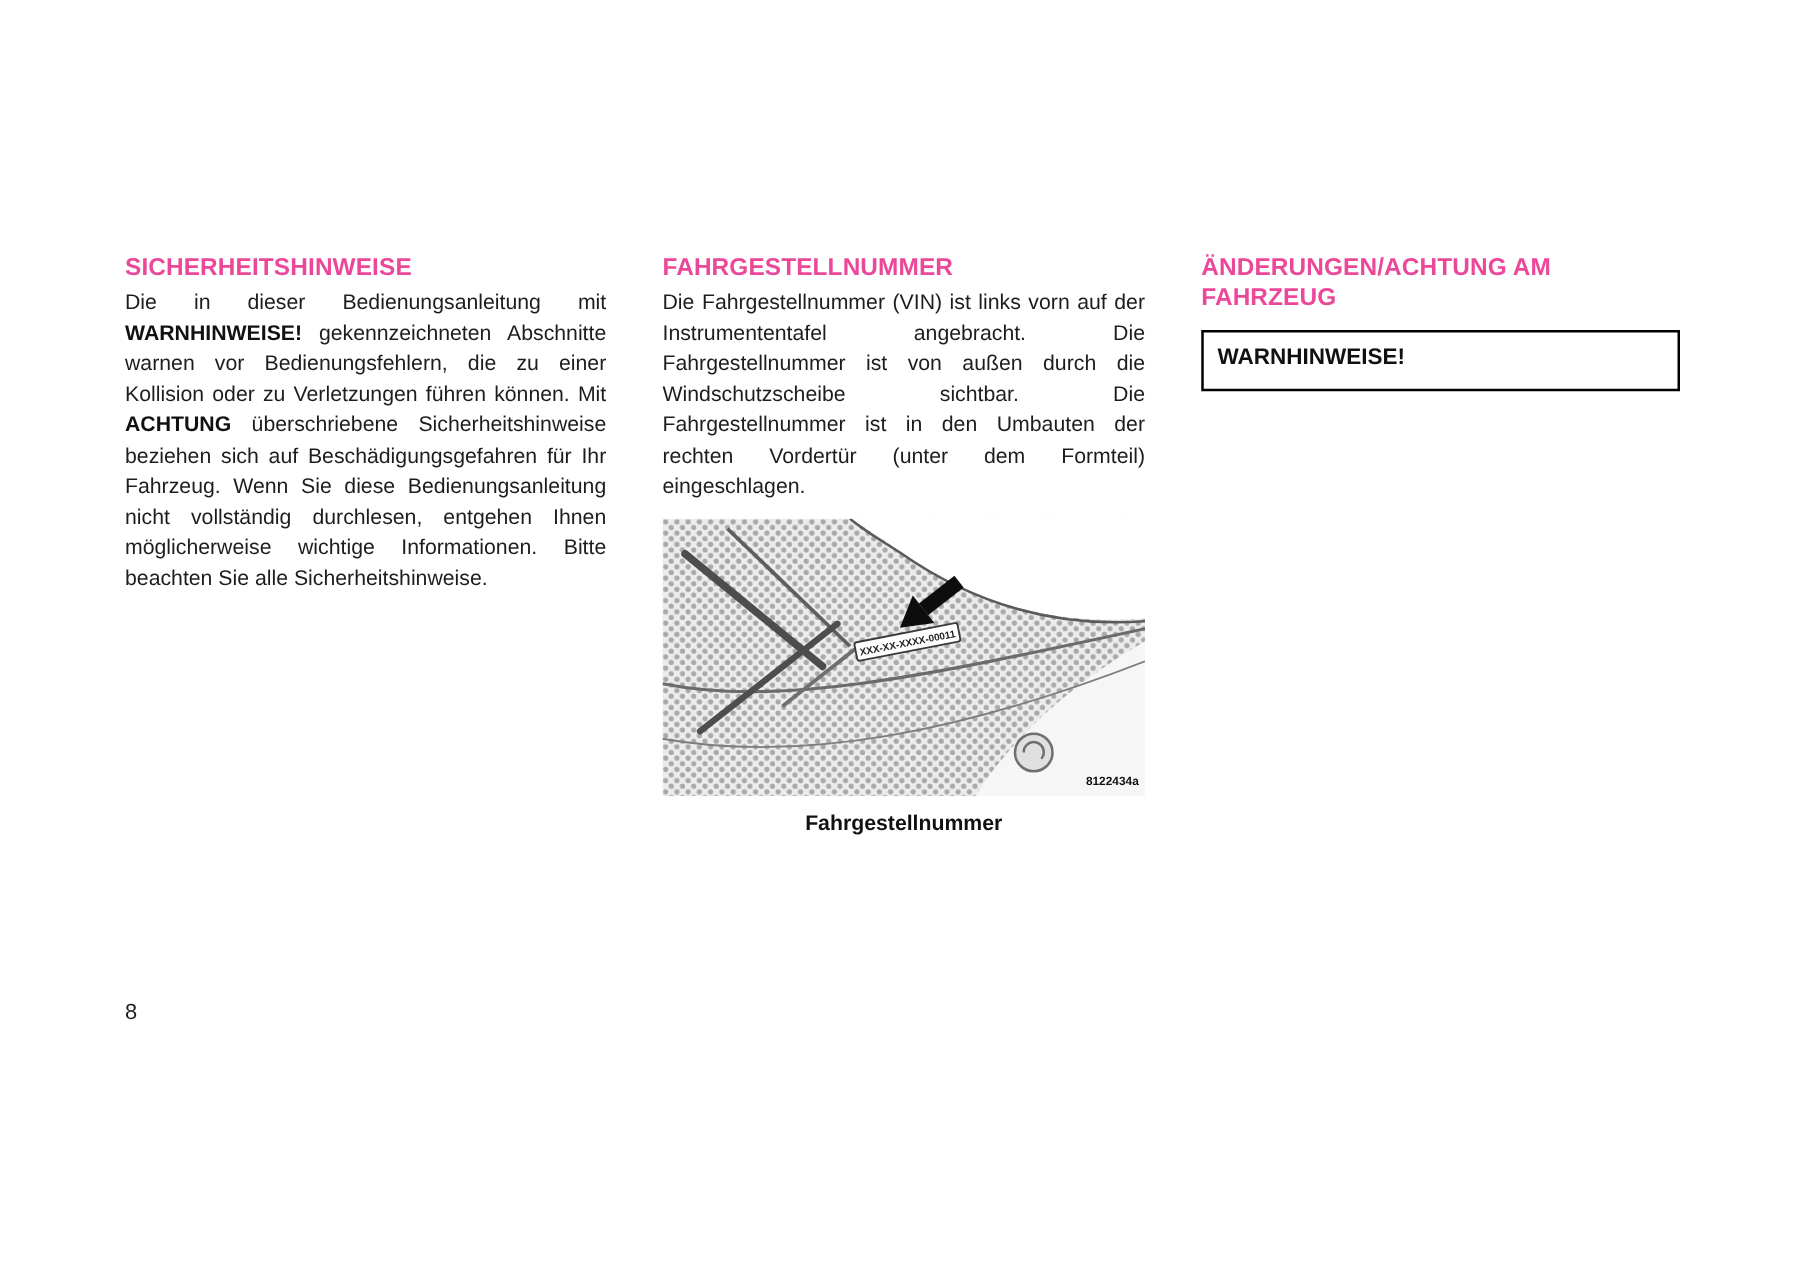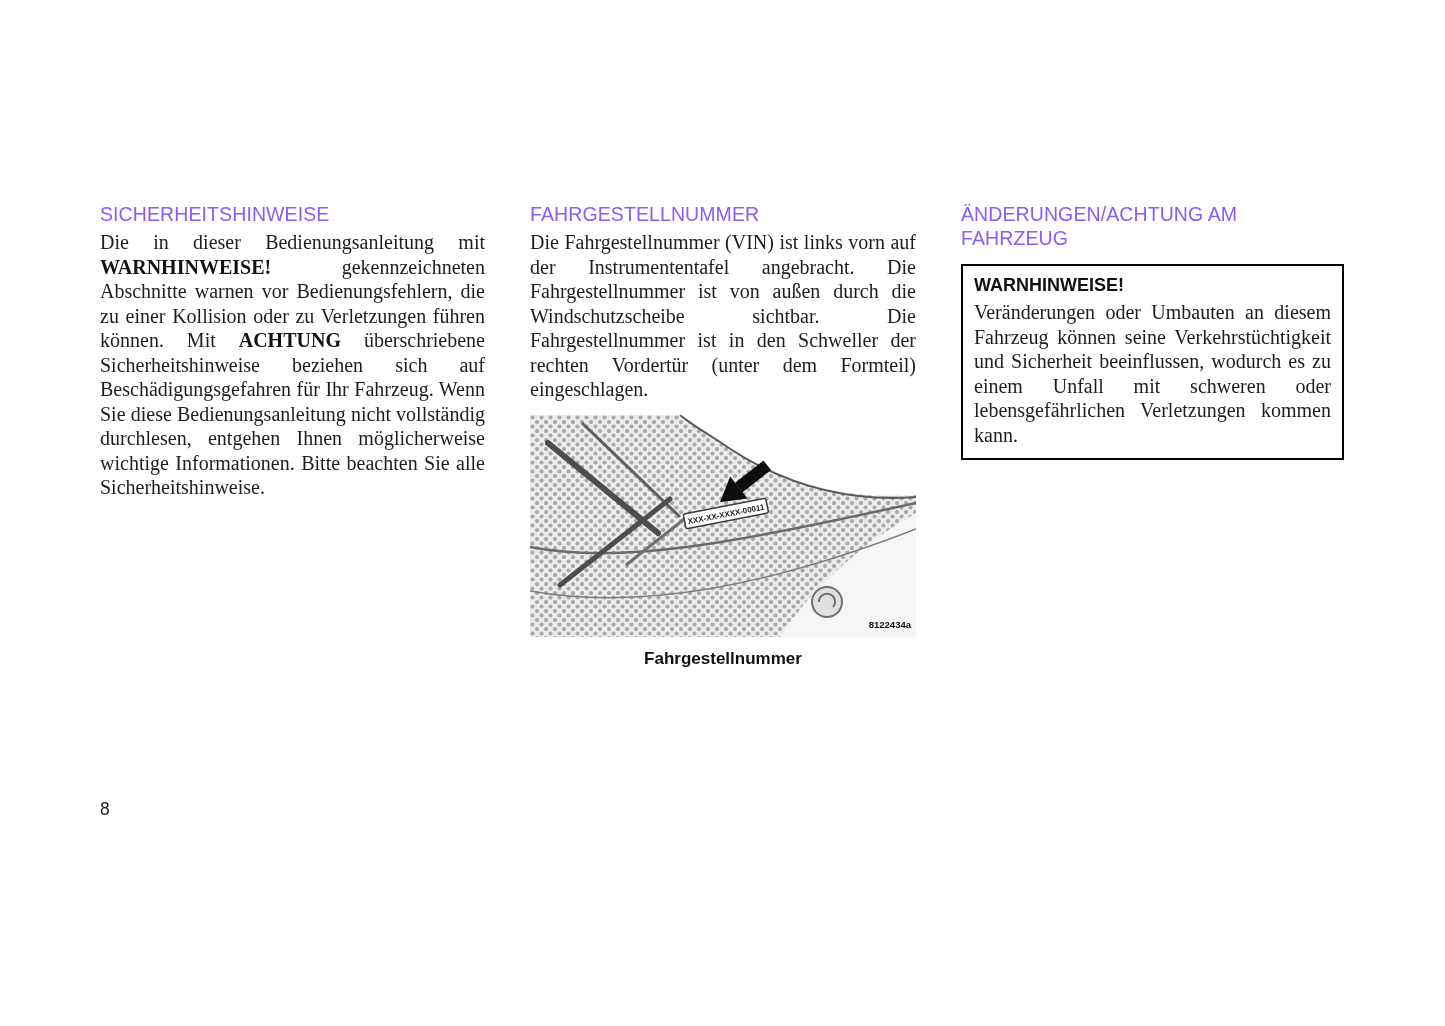--- a/index.html
+++ b/index.html
@@ -17,31 +17,30 @@
     left: 100px;
     top: 202px;
     display: grid;
     grid-template-columns: 385px 386px 383px;
     column-gap: 45px;
     align-items: start;
   }
   h2 {
     font-size: 19.5px;
     line-height: 24px;
-    font-weight: normal;
-    color: #8b5cf6;
+    font-weight: bold;
+    color: #ec4899;
     letter-spacing: 0.1px;
     margin: 0 0 4px 0;
   }
   p.body {
-    font-size: 20px;
+    font-size: 17px;
     line-height: 24.5px;
     text-align: justify;
     color: #1d1d1d;
-    font-family: Liberation Serif, serif;
   }
   p.body b { font-weight: bold; color: #111111; }
   .figure { margin-top: 13px; }
   .figure svg { display: block; }
   .caption {
     margin-top: 12px;
     width: 386px;
     text-align: center;
     font-size: 17px;
     font-weight: bold;
@@ -73,21 +72,21 @@
 
 <main class="page">
 
   <section class="col">
     <h2>SICHERHEITSHINWEISE</h2>
     <p class="body"><span>Die in dieser Bedienungsanleitung mit </span><b>WARNHINWEISE!</b><span> gekennzeichneten Abschnitte warnen vor Bedienungsfehlern, die zu einer Kollision oder zu Verletzungen führen können. Mit </span><b>ACHTUNG</b><span> überschriebene Sicherheitshinweise beziehen sich auf Beschädigungsgefahren für Ihr Fahrzeug. Wenn Sie diese Bedienungsanleitung nicht vollständig durchlesen, entgehen Ihnen möglicherweise wichtige Informationen. Bitte beachten Sie alle Sicherheitshinweise.</span></p>
   </section>
 
   <section class="col">
     <h2>FAHRGESTELLNUMMER</h2>
-    <p class="body">Die Fahrgestellnummer (VIN) ist links vorn auf der Instrumententafel angebracht. Die Fahrgestellnummer ist von außen durch die Windschutzscheibe sichtbar. Die Fahrgestellnummer ist in den Schweller der rechten Vordertür (unter dem Formteil) eingeschlagen.</p>
+    <p class="body">Die Fahrgestellnummer (VIN) ist links vorn auf der Instrumententafel angebracht. Die Fahrgestellnummer ist von außen durch die Windschutzscheibe sichtbar. Die Fahrgestellnummer ist in den Umbauten der rechten Vordertür (unter dem Formteil) eingeschlagen.</p>
 
     <figure class="figure">
       <svg viewBox="0 0 386 222" width="386" height="222" xmlns="http://www.w3.org/2000/svg" role="img">
         <defs>
           <pattern id="ht" width="9" height="9" patternUnits="userSpaceOnUse">
             <rect width="9" height="9" fill="#ececec"></rect>
             <circle cx="2.5" cy="2.5" r="2.1" fill="#a9a9a9"></circle>
             <circle cx="7" cy="7" r="2.1" fill="#a9a9a9"></circle>
           </pattern>
         </defs>
@@ -123,19 +122,18 @@
         <text x="381" y="213" font-family="'Liberation Sans',sans-serif" font-size="9.5" font-weight="bold" fill="#111111" text-anchor="end">8122434a</text>
       </svg>
       <figcaption class="caption">Fahrgestellnummer</figcaption>
     </figure>
   </section>
 
   <section class="col">
     <h2>ÄNDERUNGEN/ACHTUNG AM FAHRZEUG</h2>
     <div class="warning-box">
       <p class="warning-title">WARNHINWEISE!</p>
-      <p class="body">Veränderungen oder Umbauten an diesem Fahrzeug können seine Verkehrstüchtigkeit und Sicherheit beeinflussen, wodurch es zu einem Unfall mit schweren oder lebensgefährlichen Verletzungen kommen kann.</p>
     </div>
   </section>
 
 </main>
 
 <div class="pagenum">8</div>
 
 </body></html>

